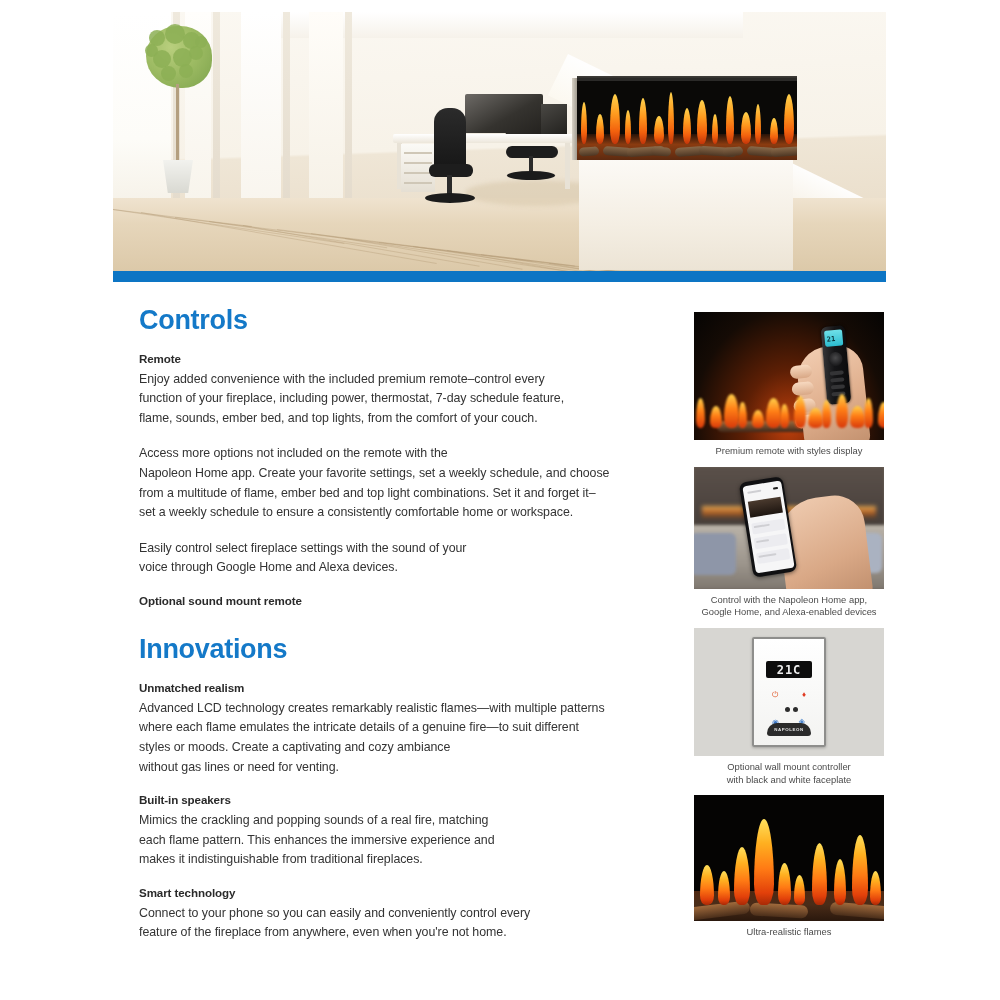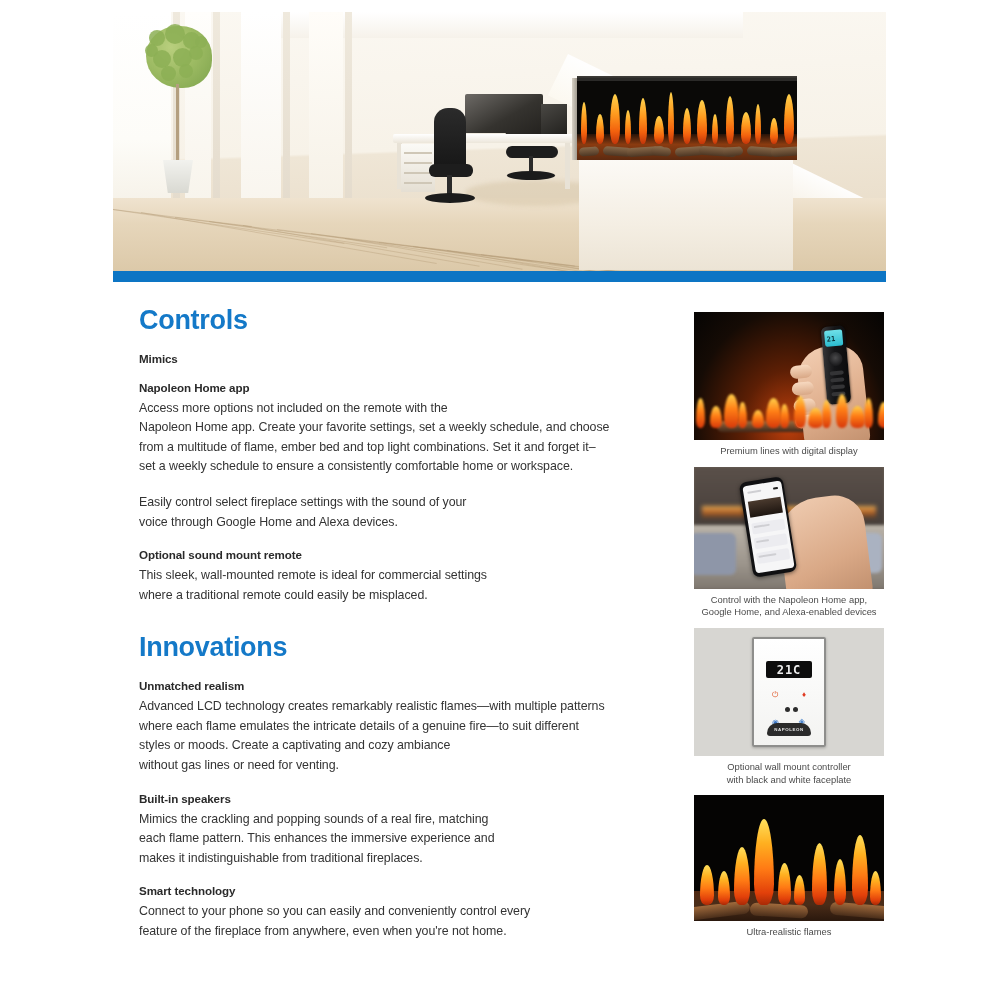--- a/index.html
+++ b/index.html
@@ -543,40 +543,40 @@
       </div>
   </div>
 
   <div class="blue-bar"></div>
 
   <div class="left-col">
 
     <h2 class="section-title sec-controls">Controls</h2>
 
     <div class="block">
-      <h3 class="sub-title">Mimics</h3>
+      <h3 class="sub-title">Remote</h3>
+      <p class="body">Enjoy added convenience with the included premium remote–control every
+function of your fireplace, including power, thermostat, 7-day schedule feature,
+flame, sounds, ember bed, and top lights, from the comfort of your couch.</p>
     </div>
 
     <div class="block">
-      <h3 class="sub-title">Napoleon Home app</h3>
       <p class="body">Access more options not included on the remote with the
 Napoleon Home app. Create your favorite settings, set a weekly schedule, and choose
 from a multitude of flame, ember bed and top light combinations. Set it and forget it–
 set a weekly schedule to ensure a consistently comfortable home or workspace.</p>
     </div>
 
     <div class="block">
       <p class="body">Easily control select fireplace settings with the sound of your
 voice through Google Home and Alexa devices.</p>
     </div>
 
     <div class="block">
       <h3 class="sub-title">Optional sound mount remote</h3>
-      <p class="body">This sleek, wall-mounted remote is ideal for commercial settings
-where a traditional remote could easily be misplaced.</p>
     </div>
 
     <h2 class="section-title sec-innovations">Innovations</h2>
 
     <div class="block">
       <h3 class="sub-title">Unmatched realism</h3>
       <p class="body">Advanced LCD technology creates remarkably realistic flames—with multiple patterns
 where each flame emulates the intricate details of a genuine fire—to suit different
 styles or moods. Create a captivating and cozy ambiance
 without gas lines or need for venting.</p>
@@ -627,21 +627,21 @@
           <div class="t1-flame" style="left: 72px; width: 15px; height: 30px;"></div>
           <div class="t1-flame" style="left: 86px; width: 9px; height: 24px;"></div>
           <div class="t1-flame" style="left: 100px; width: 12px; height: 32px;"></div>
           <div class="t1-flame" style="left: 114px; width: 15px; height: 20px;"></div>
           <div class="t1-flame" style="left: 128px; width: 9px; height: 28px;"></div>
           <div class="t1-flame" style="left: 142px; width: 12px; height: 34px;"></div>
           <div class="t1-flame" style="left: 156px; width: 15px; height: 22px;"></div>
           <div class="t1-flame" style="left: 170px; width: 9px; height: 30px;"></div>
           <div class="t1-flame" style="left: 184px; width: 12px; height: 26px;"></div>
         </div>
-      <div class="caption">Premium lines with digital display</div>
+      <div class="caption">Premium remote with styles display</div>
     </div>
 
     <div class="thumb-item">
       <div class="thumb h2">
         <div class="t2-bg"></div>
         <div class="t2-wall"></div>
         <div class="t2-fire"></div>
         <div class="t2-sofa"></div>
         <div class="t2-cushion" style="left:-4px;bottom:14px;width:46px;height:42px;background:#8e96a8;"></div>
         <div class="t2-cushion" style="right:2px;bottom:16px;width:54px;height:40px;background:#aab2c1;"></div>

